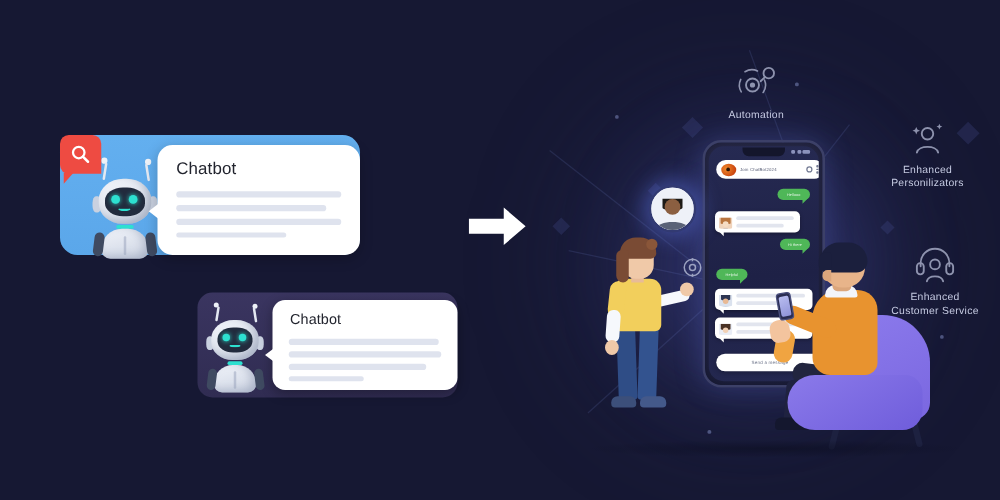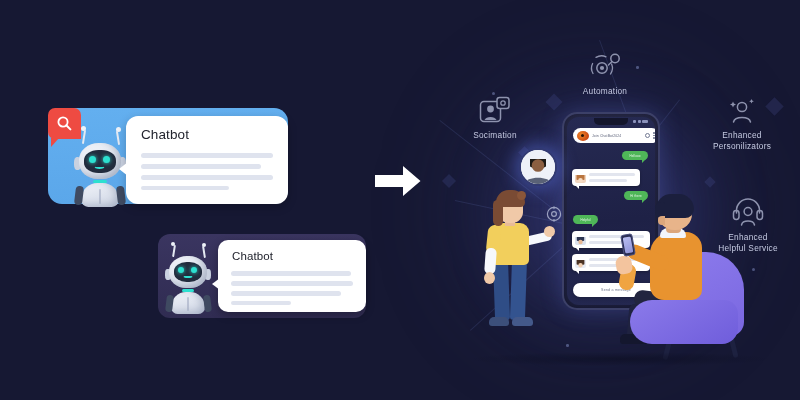--- a/index.html
+++ b/index.html
@@ -300,30 +300,20 @@
       <div class="ph-line thin" style="left:13px;top:61px;width:60px;"></div>
     </div>
   </div>
 
   <div class="arrow">
     <svg width="46" height="32" viewBox="0 0 46 32">
       <path d="M0 10 H28 V1 L45.5 16 L28 31 V22 H0 Z" fill="#ffffff"></path>
     </svg>
   </div>
 
-  <div class="feat" style="left:452px;top:96px;width:86px;">
-    <svg class="ic" width="32" height="30" viewBox="0 0 32 30">
-      <rect x="1.5" y="5.5" width="20" height="20" rx="3.5" fill="none" stroke="#bcc2dc" stroke-width="1.5"></rect>
-      <circle cx="11.5" cy="13" r="3.4" fill="#bcc2dc"></circle>
-      <path d="M5.5 24c1.6-4 10.4-4 12 0z" fill="#bcc2dc"></path>
-      <rect x="18" y="1.5" width="12" height="11" rx="2.5" fill="#161833" stroke="#bcc2dc" stroke-width="1.5"></rect>
-      <circle cx="24" cy="7" r="2.2" fill="none" stroke="#bcc2dc" stroke-width="1.3"></circle>
-    </svg>
-    <span>Socimation</span>
-  </div>
 
   <div class="feat" style="left:566px;top:52px;width:78px;">
     <svg class="ic" width="34" height="30" viewBox="0 0 34 30">
       <circle cx="14" cy="16" r="5.2" fill="none" stroke="#bcc2dc" stroke-width="1.5"></circle>
       <circle cx="14" cy="16" r="2.1" fill="#bcc2dc"></circle>
       <path d="M4.6 11.5A10.5 10.5 0 0 0 5 21.5" fill="none" stroke="#bcc2dc" stroke-width="1.3" stroke-linecap="round"></path>
       <path d="M22.5 22A10.5 10.5 0 0 0 23.6 12" fill="none" stroke="#bcc2dc" stroke-width="1.3" stroke-linecap="round"></path>
       <path d="M8 5.4A10.5 10.5 0 0 1 18 4.8" fill="none" stroke="#bcc2dc" stroke-width="1.3" stroke-linecap="round"></path>
       <circle cx="27" cy="6.5" r="4.2" fill="none" stroke="#bcc2dc" stroke-width="1.5"></circle>
       <line x1="24" y1="9.6" x2="20.5" y2="13" stroke="#bcc2dc" stroke-width="1.4" stroke-linecap="round"></line>
@@ -345,21 +335,21 @@
 
   <div class="feat" style="left:696px;top:196px;width:104px;">
     <svg class="ic" width="34" height="32" viewBox="0 0 34 32">
       <path d="M5.5 17v-2.5a11.5 11.5 0 0 1 23 0V17" fill="none" stroke="#bcc2dc" stroke-width="1.5" stroke-linecap="round"></path>
       <rect x="2.5" y="14.5" width="5.5" height="9" rx="2.7" fill="none" stroke="#bcc2dc" stroke-width="1.5"></rect>
       <rect x="26" y="14.5" width="5.5" height="9" rx="2.7" fill="none" stroke="#bcc2dc" stroke-width="1.5"></rect>
       <circle cx="17" cy="15.5" r="3.9" fill="none" stroke="#bcc2dc" stroke-width="1.5"></circle>
       <path d="M10.5 29c1.2-5.2 11.8-5.2 13 0" fill="none" stroke="#bcc2dc" stroke-width="1.5" stroke-linecap="round"></path>
     </svg>
     <span>Enhanced</span><br>
-    <span>Helpful Service</span>
+    <span>Customer Service</span>
   </div>
 
   <div class="phone">
     <div class="phone-screen">
       <div class="notch"></div>
       <div class="status-dots">
         <i></i>
           <i></i>
           <i style="width:6px;border-radius:1px;"></i>
       </div>

